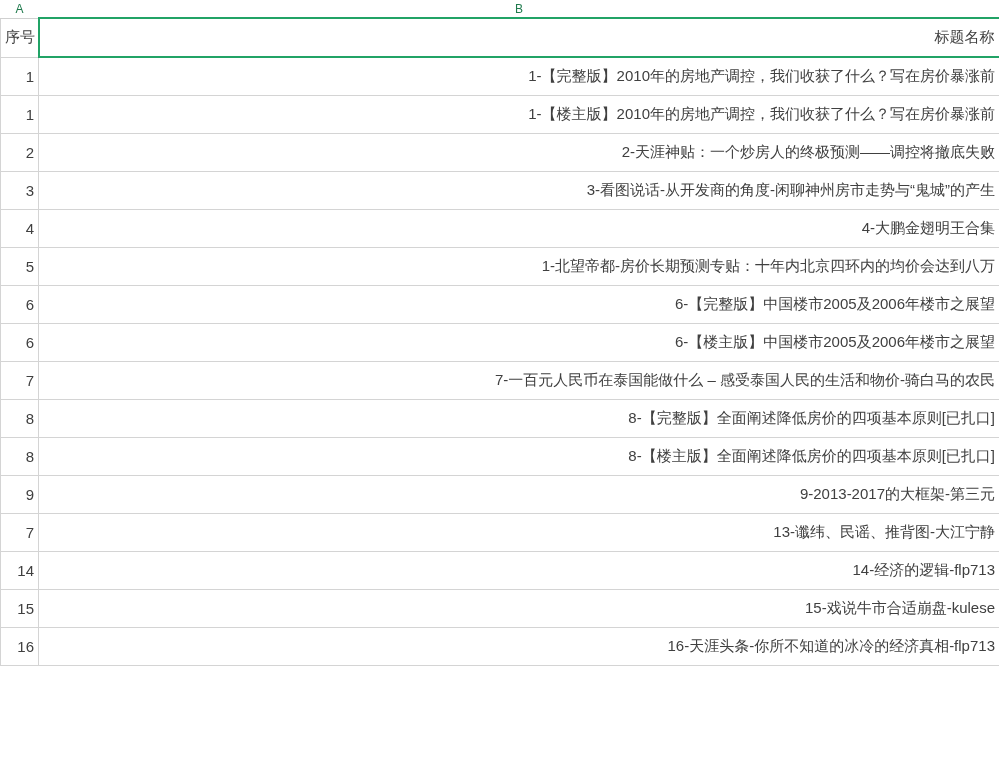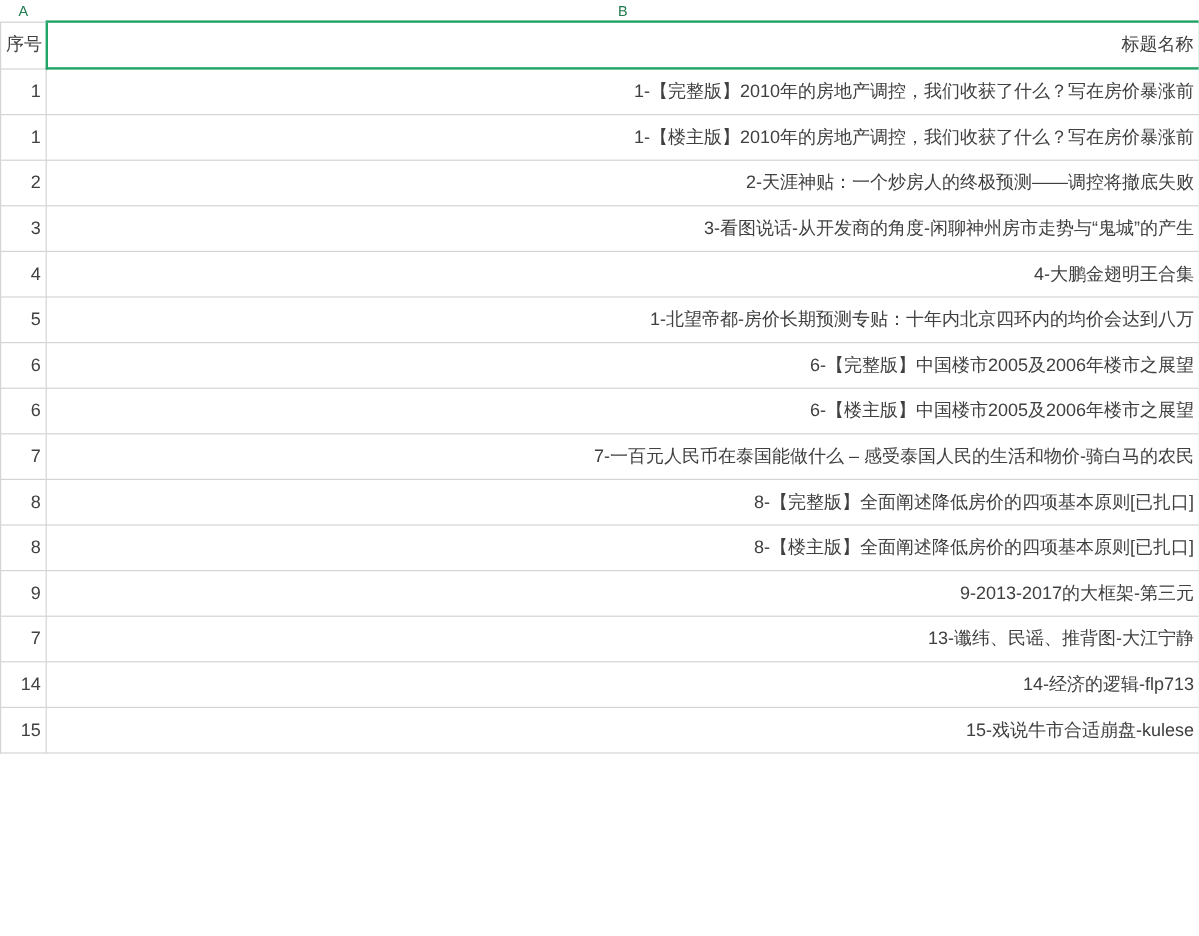--- a/index.html
+++ b/index.html
@@ -135,15 +135,19 @@
         <td class="title">13-谶纬、民谣、推背图-大江宁静</td>
       </tr>
       <tr class="row">
         <td class="idx">14</td>
         <td class="title">14-经济的逻辑-flp713</td>
       </tr>
       <tr class="row">
         <td class="idx">15</td>
         <td class="title">15-戏说牛市合适崩盘-kulese</td>
       </tr>
+      <tr class="row">
+        <td class="idx">16</td>
+        <td class="title">16-天涯头条-你所不知道的冰冷的经济真相-flp713</td>
+      </tr>
     </tbody>
   </table>
 </div>
 
 </body></html>

